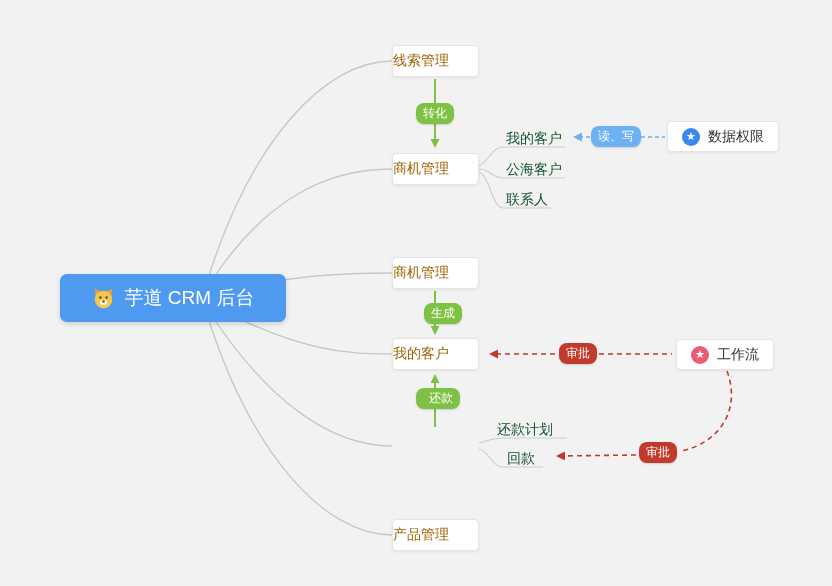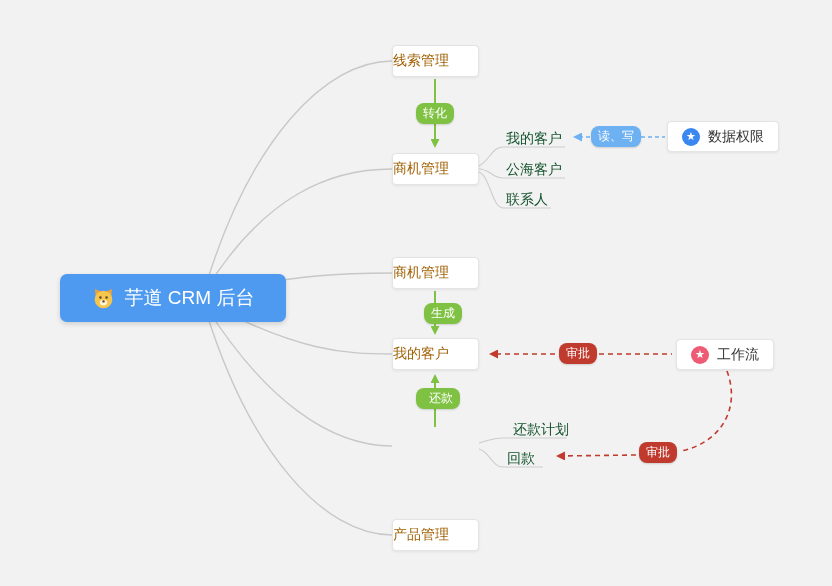--- a/index.html
+++ b/index.html
@@ -80,21 +80,21 @@
   .b-approve1{left:559px;top:343px;}
   .b-approve2{left:639px;top:442px;}
 
   
   .child-text{
     position:absolute;font-size:14px;color:#14532d;z-index:3;cursor:pointer;white-space:nowrap;
   }
   .c-mine{left:506px;top:130px;}
   .c-public{left:506px;top:161px;}
   .c-contacts{left:506px;top:191px;}
-  .c-plan{left:513px;top:421px;}
+  .c-plan{left:497px;top:421px;}
   .c-payment{left:507px;top:450px;}
 </style>
 </head>
 <body>
 
 <div class="canvas">
 
   <svg class="layer" width="832" height="586" viewBox="0 0 832 586">
     <defs>
       <marker id="arrG" markerWidth="9" markerHeight="9" refX="7" refY="4.5" orient="auto" markerUnits="userSpaceOnUse">

